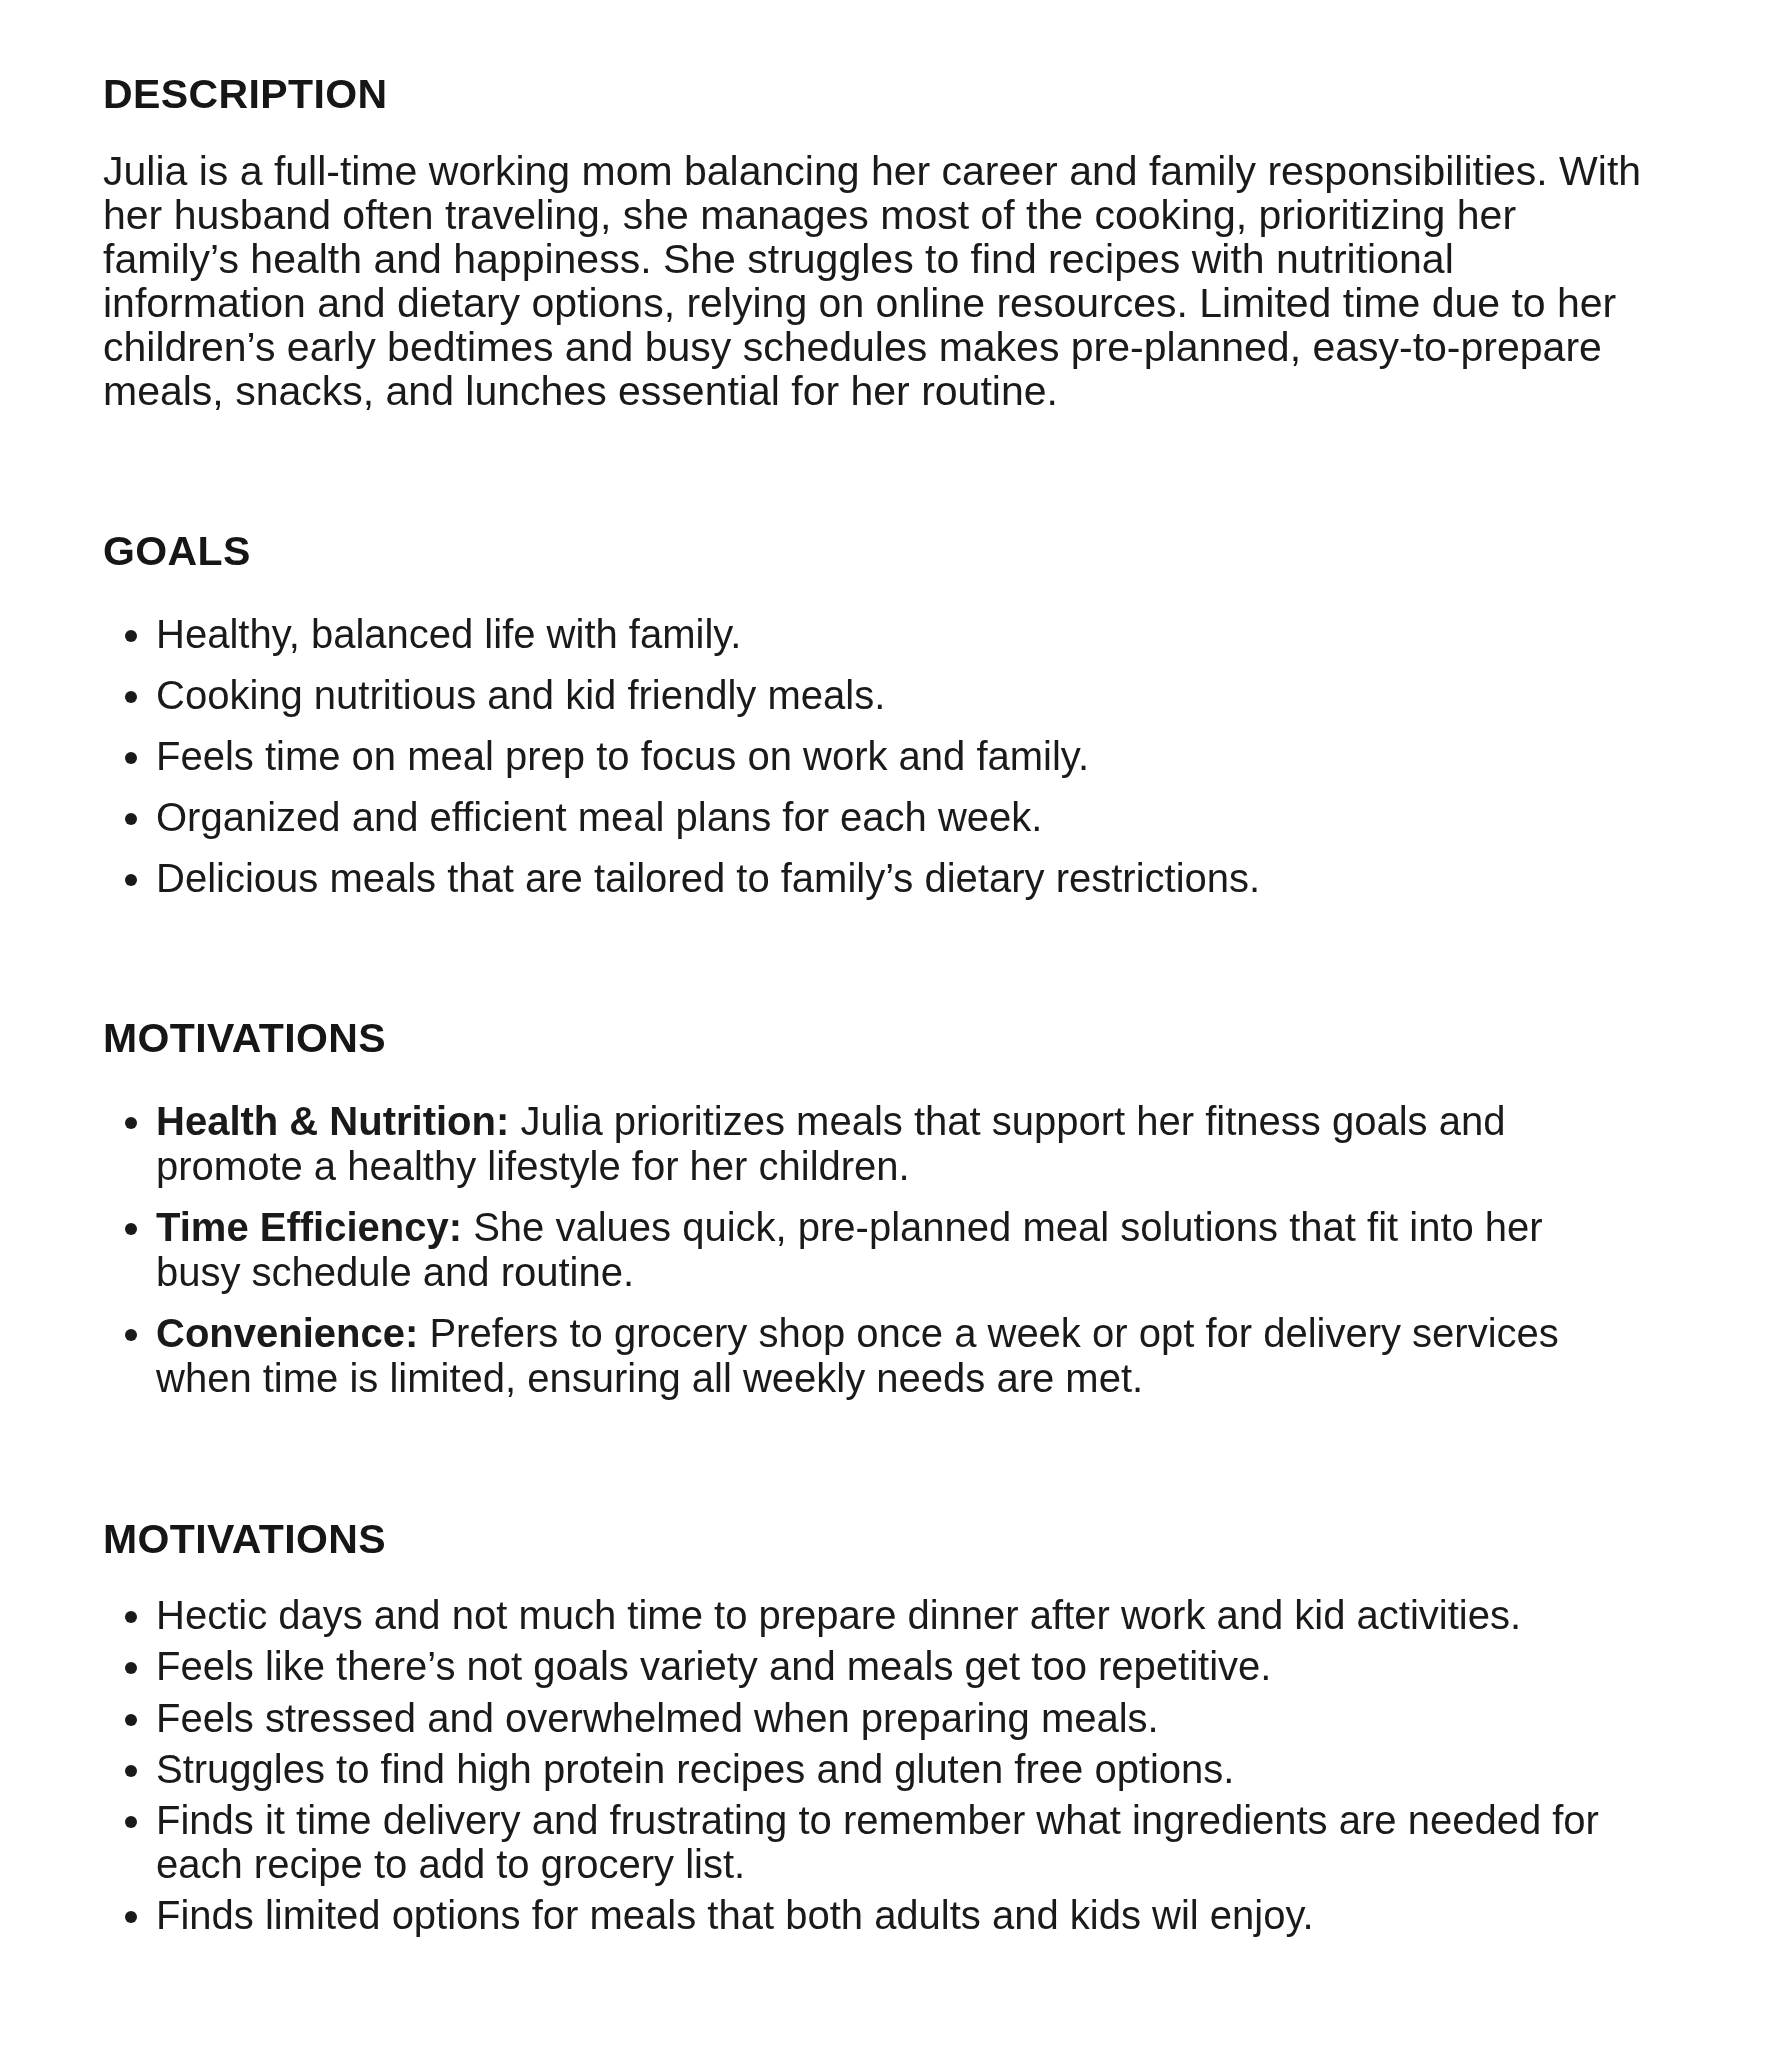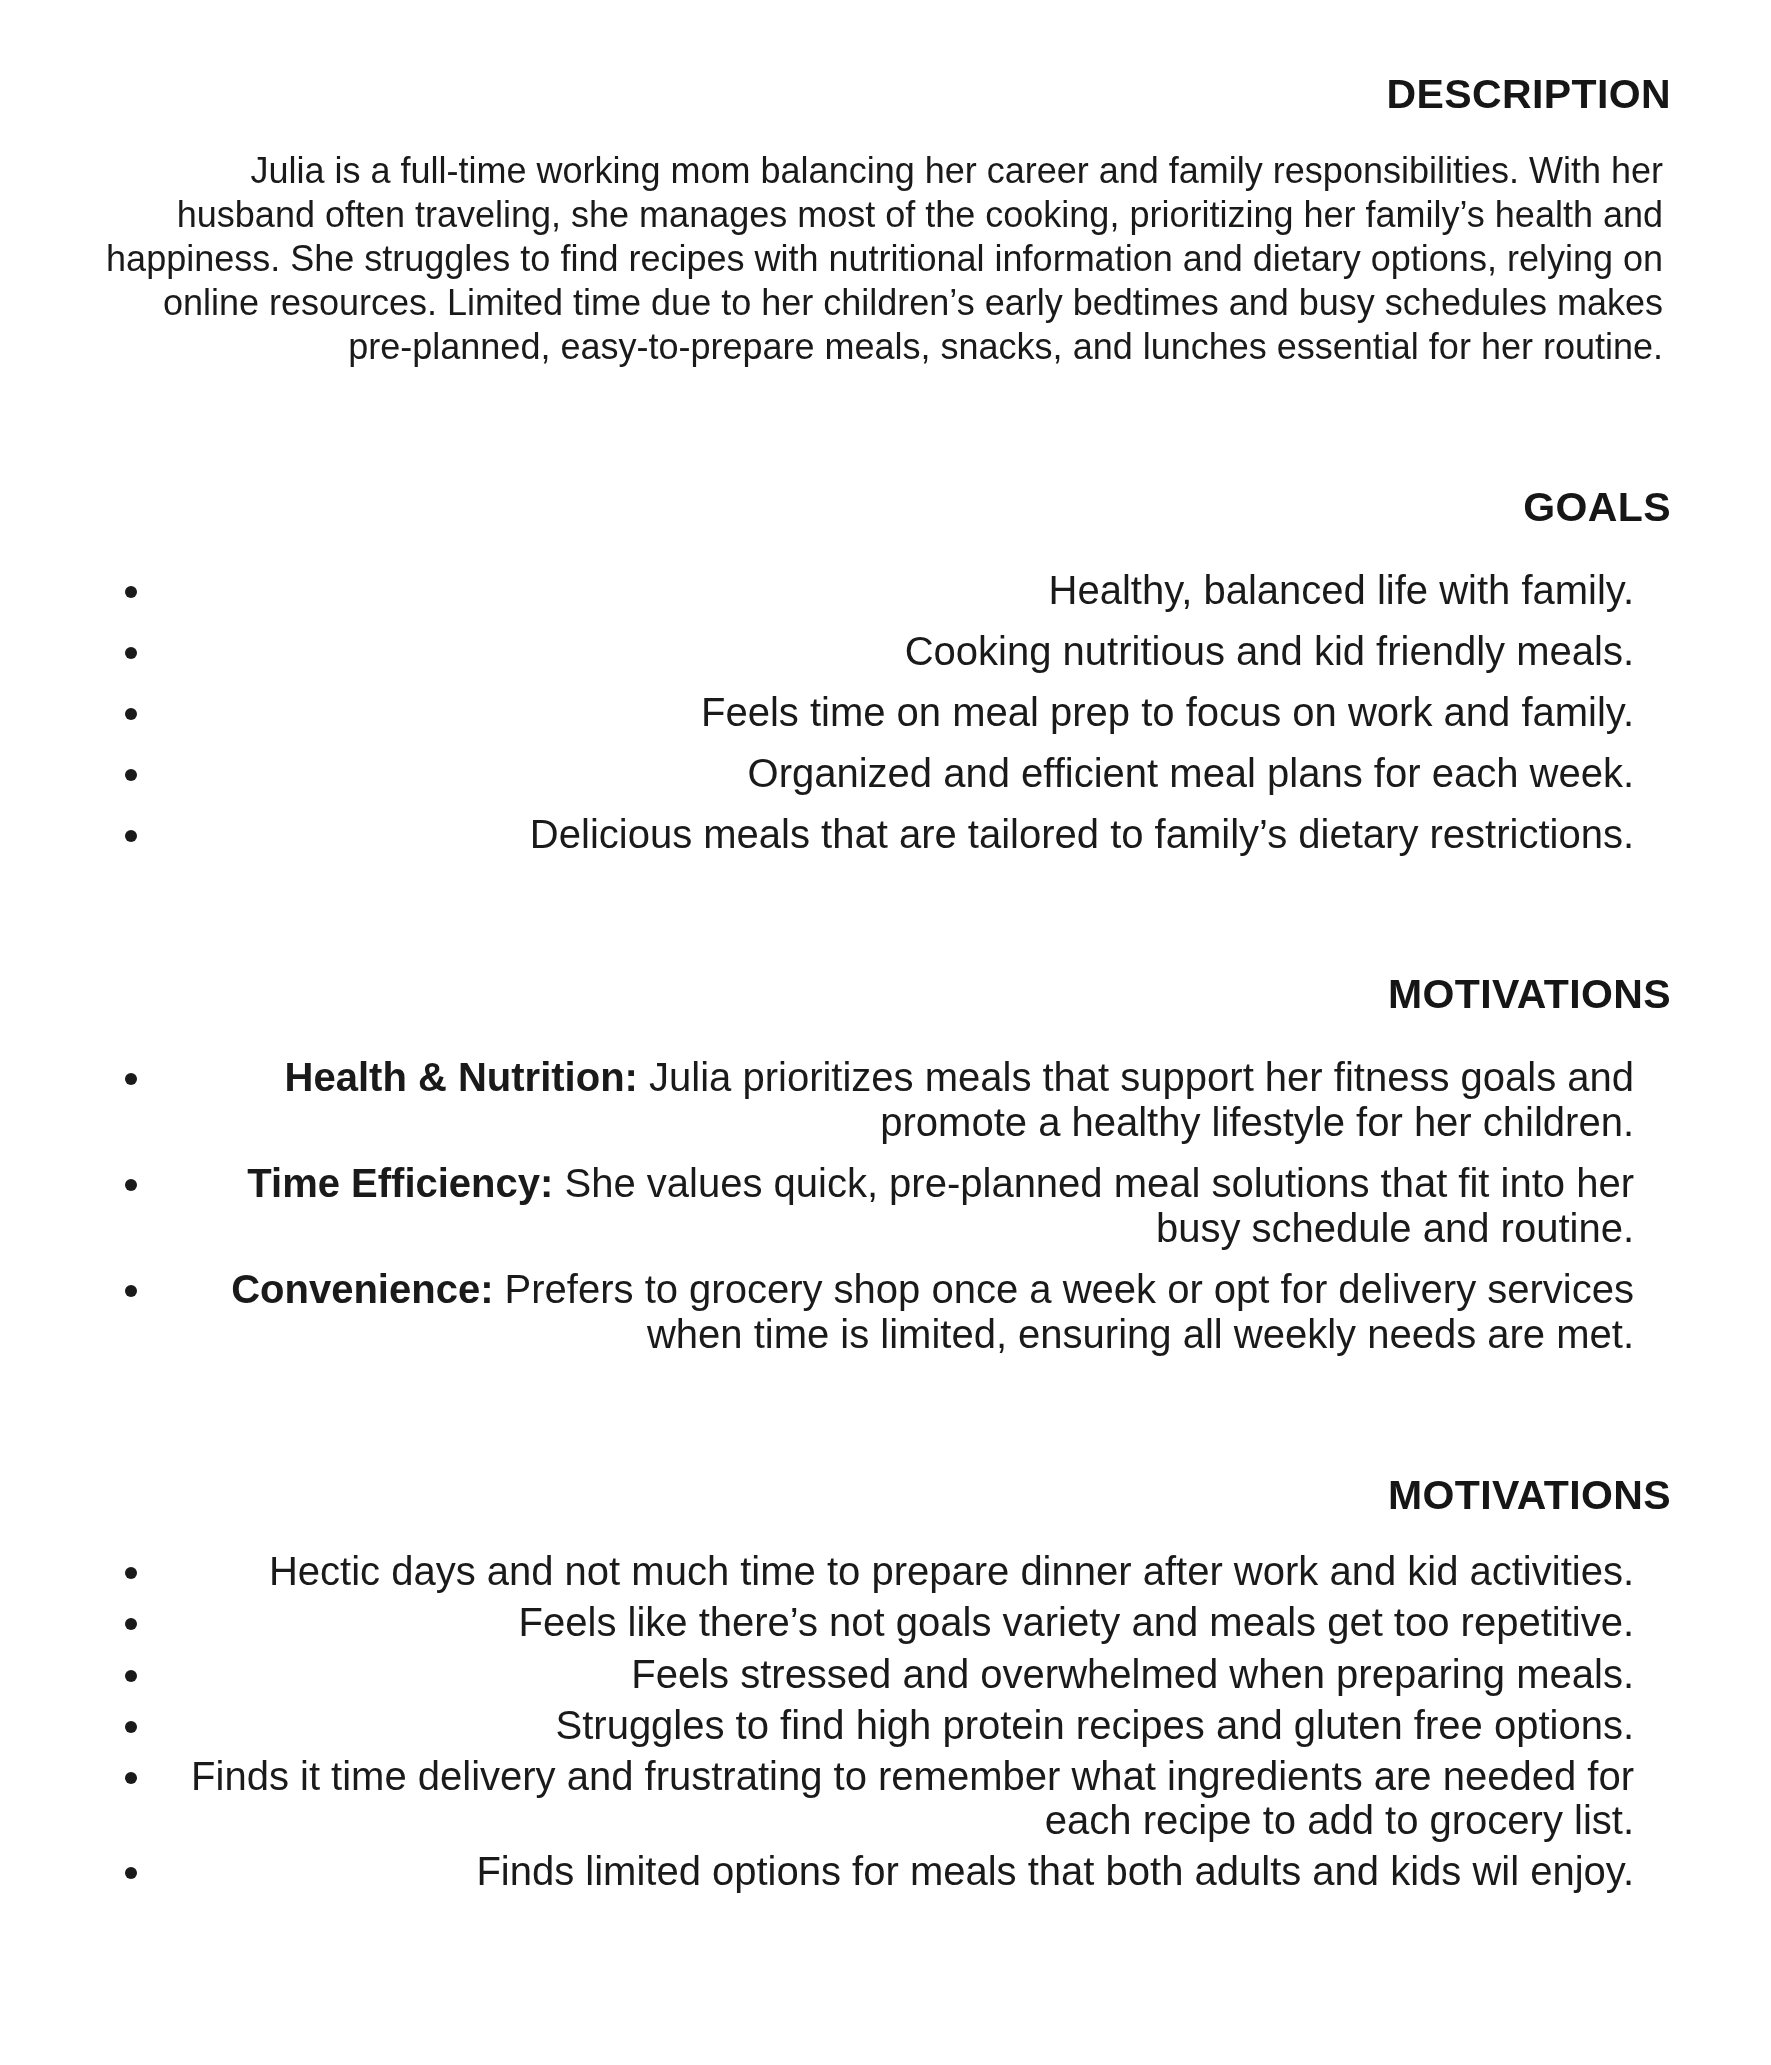--- a/index.html
+++ b/index.html
@@ -16,25 +16,25 @@
   .section-heading {
     margin: 0;
     font-size: 41px;
     line-height: 47px;
     font-weight: 700;
     letter-spacing: 0.4px;
     color: #161616;
   }
   .description-body {
     margin: 31px 0 0 0;
-    font-size: 36px;
+    font-size: 41px;
     line-height: 44px;
     max-width: 1560px;
   }
-  .doc-section { margin-top: 115px; text-align: right; }
+  .doc-section { margin-top: 115px; }
   .doc-section:first-child { margin-top: 0; }
   ul.bullet-list {
     margin: 37px 0 0 0;
     padding: 0 0 0 53px;
     max-width: 1531px;
     font-size: 40px;
   }
   ul.bullet-list li {
     line-height: 44px;
   }

